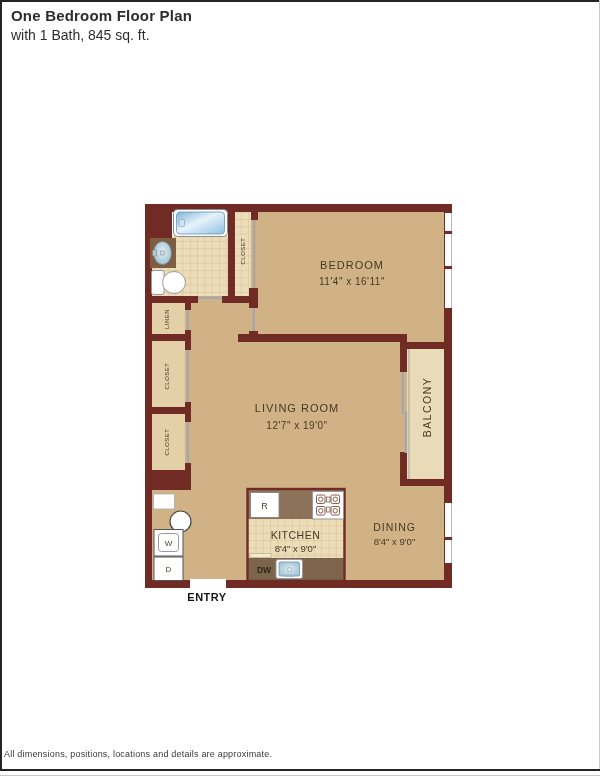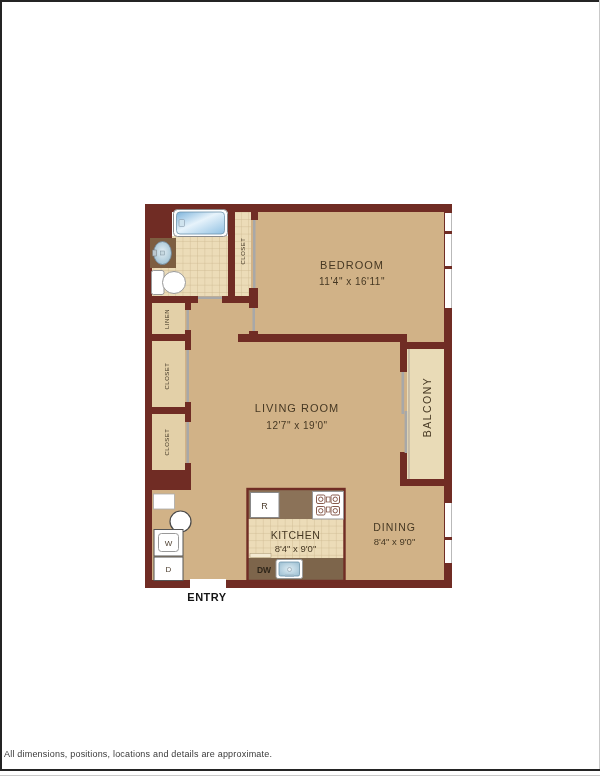--- a/index.html
+++ b/index.html
@@ -30,20 +30,24 @@
 </head>
 <body>
 
 <div class="page">
   <div class="frame-top"></div>
   <div class="frame-left"></div>
   <div class="frame-right"></div>
   <div class="frame-bottom"></div>
   <div class="frame-edge"></div>
 
+  <div class="titleblock">
+    <div class="t1">One Bedroom Floor Plan</div>
+    <div class="t2">with 1 Bath, 845 sq. ft.</div>
+  </div>
 
   <svg width="600" height="776" viewBox="0 0 600 776" style="position:absolute;left:0;top:0;">
     <defs>
       <pattern id="tile" width="7.3" height="7.3" patternUnits="userSpaceOnUse">
         <rect width="7.3" height="7.3" fill="#ecdcb8"></rect>
         <path d="M0 0 H7.3 M0 0 V7.3" stroke="#cdb88f" stroke-width="0.8" fill="none"></path>
       </pattern>
       <linearGradient id="tubGrad" x1="0" y1="0" x2="1" y2="1">
         <stop offset="0" stop-color="#7db4dc"></stop>
         <stop offset="0.45" stop-color="#e7f3fb"></stop>

